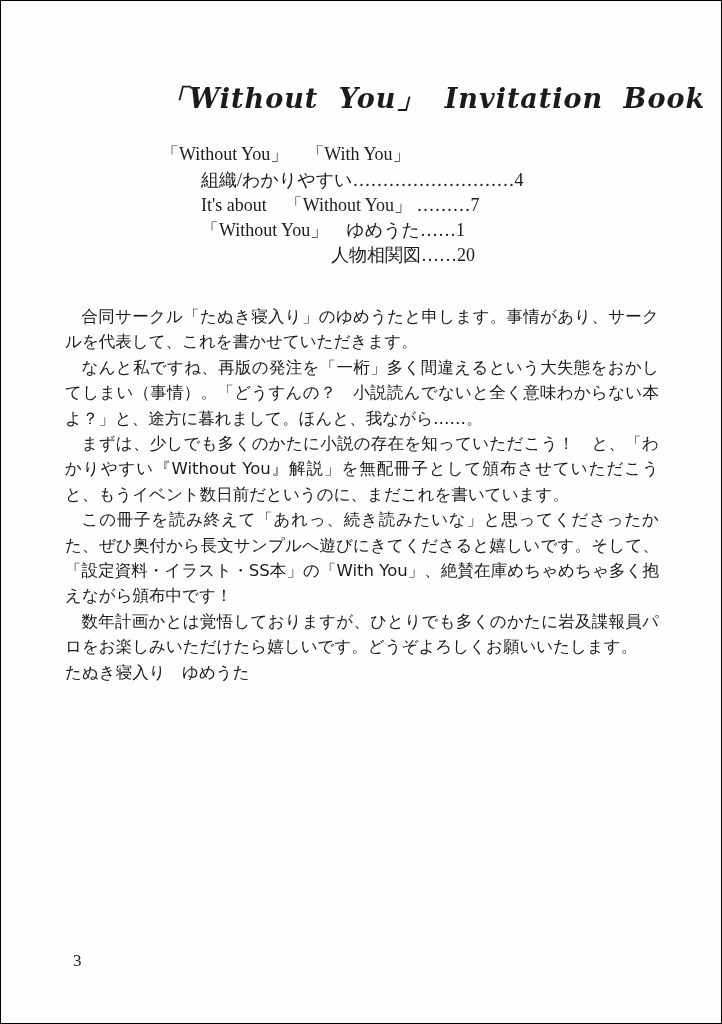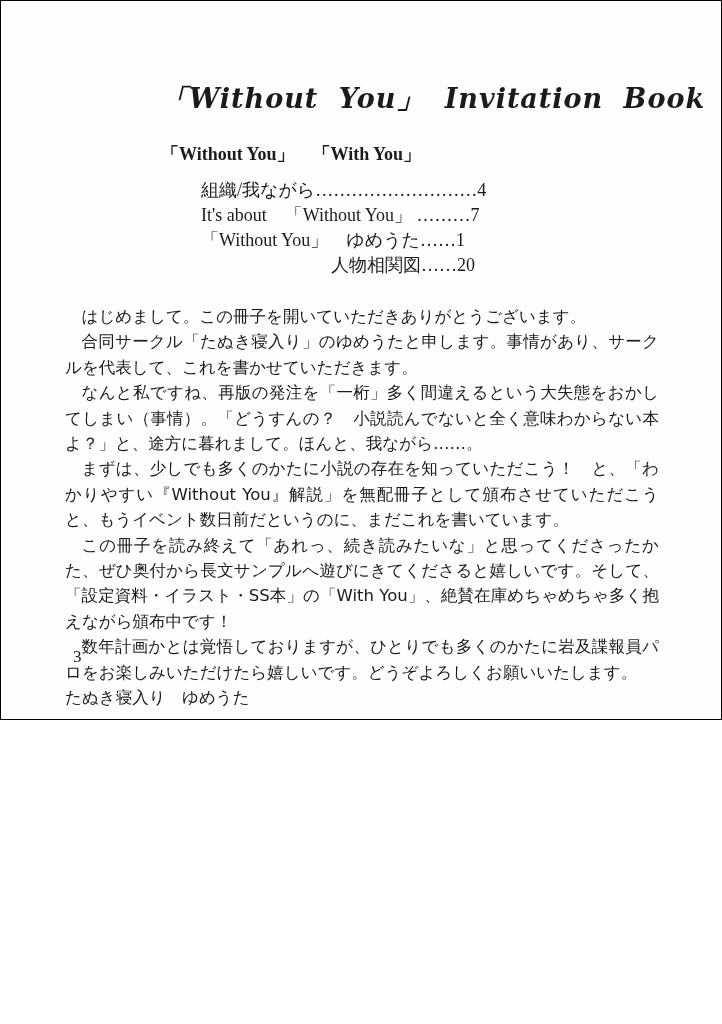--- a/index.html
+++ b/index.html
@@ -3,21 +3,21 @@
 <meta charset="utf-8">
 <style>
   html, body {
     margin: 0;
     padding: 0;
     background: #ffffff;
   }
   .page {
     position: relative;
     width: 722px;
-    height: 720px;
+    height: 1024px;
     background: #fefefe;
     border: 1px solid #000000;
     box-sizing: border-box;
     color: #1b1b1b;
     overflow: hidden;
   }
   .title {
     position: absolute;
     top: 80px;
     left: 160px;
@@ -32,21 +32,21 @@
   }
   .toc {
     position: absolute;
     top: 141px;
     left: 160px;
     font-family: "Liberation Serif", "DejaVu Serif", serif;
     font-size: 18px;
     line-height: 25px;
     white-space: nowrap;
   }
-  .toc-heading { margin: 0 0 11px 0; font-weight: bold; }
+  .toc-heading { margin: 0 0 1px 0; }
   .toc-item { margin-left: 40px; }
   .toc-item.deep-indent { margin-left: 170px; }
   .body-text {
     position: absolute;
     top: 303px;
     left: 64px;
     width: 594px;
     font-family: "DejaVu Sans", "Liberation Sans", sans-serif;
     font-size: 16.5px;
     line-height: 25.4px;
@@ -73,31 +73,30 @@
 </head>
 <body>
 
 <div class="page">
 
   <h1 class="title">「Without You」 Invitation Book</h1>
 
   <div class="toc">
     <div class="toc-heading">「Without You」　「With You」</div>
 
-    <div class="toc-item"><span>組織/我ながら</span><span>………………………</span><span>4</span></div>
+    <div class="toc-item"><span>組織/わかりやすい</span><span>………………………</span><span>4</span></div>
 
     <div class="toc-item"><span>It's about　「Without You」</span><span> ………</span><span>7</span></div>
 
     <div class="toc-item"><span>「Without You」　ゆめうた</span><span>……</span><span>1</span></div>
 
     <div class="toc-item deep-indent"><span>人物相関図</span><span>……</span><span>20</span></div>
   </div>
 
   <div class="body-text">
-    <p>はじめまして。この冊子を開いていただきありがとうございます。</p>
     <p>合同サークル「たぬき寝入り」のゆめうたと申します。事情があり、サークルを代表して、これを書かせていただきます。</p>
     <p>なんと私ですね、再版の発注を「一桁」多く間違えるという大失態をおかしてしまい（事情）。「どうすんの？　小説読んでないと全く意味わからない本よ？」と、途方に暮れまして。ほんと、我ながら……。</p>
     <p>まずは、少しでも多くのかたに小説の存在を知っていただこう！　と、「わかりやすい『Without You』解説」を無配冊子として頒布させていただこうと、もうイベント数日前だというのに、まだこれを書いています。</p>
     <p>この冊子を読み終えて「あれっ、続き読みたいな」と思ってくださったかた、ぜひ奥付から長文サンプルへ遊びにきてくださると嬉しいです。そして、「設定資料・イラスト・SS本」の「With You」、絶賛在庫めちゃめちゃ多く抱えながら頒布中です！</p>
     <p>数年計画かとは覚悟しておりますが、ひとりでも多くのかたに岩及諜報員パロをお楽しみいただけたら嬉しいです。どうぞよろしくお願いいたします。</p>
     <p class="signature">たぬき寝入り　ゆめうた</p>
   </div>
 
   <div class="page-number">3</div>
 

